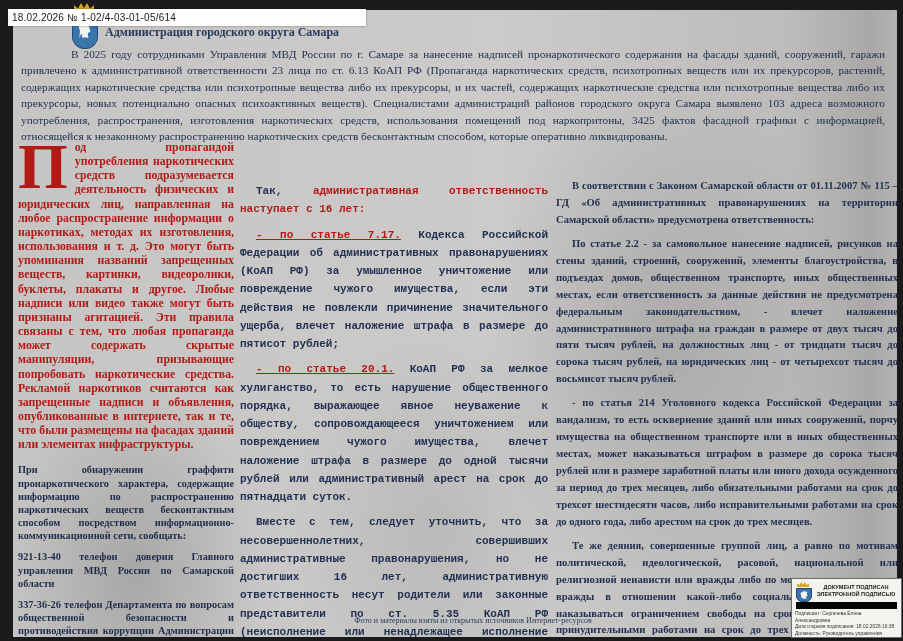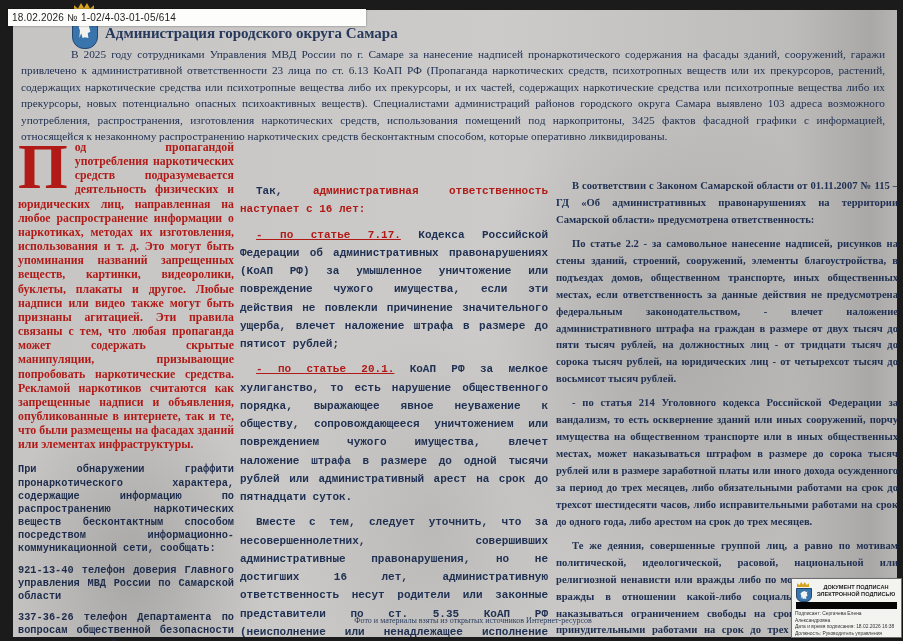--- a/index.html
+++ b/index.html
@@ -15,30 +15,30 @@
   .datebox{position:absolute;left:-5px;top:-1px;width:358px;height:17px;background:#fdfdfc;
     box-shadow:0 0 2px rgba(0,0,0,.4);z-index:6;display:flex;align-items:center;}
   .datebox span{font-family:"Liberation Sans",sans-serif;font-size:10px;color:#1d1d1d;padding-left:4px;letter-spacing:.2px;}
   .org-logo{position:absolute;left:52px;top:-7px;width:38px;height:48px;z-index:2;}
   .crown{position:absolute;left:9px;top:0;width:20px;height:9px;background:#d9a520;
     clip-path:polygon(0 100%,0 25%,20% 60%,35% 0,50% 55%,65% 0,80% 60%,100% 25%,100% 100%);}
   .shield{position:absolute;left:7px;top:10px;width:24px;height:34px;background:#3a74ad;
     border:1px solid #24486d;border-radius:0 0 12px 12px;}
   .goat{position:absolute;left:5px;top:8px;width:13px;height:16px;background:#f2f2ee;
     clip-path:polygon(10% 100%,15% 55%,5% 30%,30% 10%,55% 0,80% 12%,95% 5%,85% 30%,95% 60%,75% 70%,80% 100%,55% 95%,35% 100%,25% 70%);}
-  .org-name{position:absolute;left:92px;top:15px;z-index:1;font-weight:bold;font-size:15px;color:#27395c;}
+  .org-name{position:absolute;left:92px;top:15px;z-index:1;font-weight:bold;font-size:12px;color:#27395c;}
   .intro{position:absolute;left:8px;top:36px;width:864px;font-weight:normal;font-size:11.3px;
     line-height:1.45;color:#203153;text-align:justify;text-indent:50px;z-index:1;}
   .heading{position:absolute;left:226px;top:127px;width:660px;font-weight:bold;font-size:11.8px;
     line-height:1.8;color:#ad1a17;text-align:center;}
   .leftcol{position:absolute;left:5px;top:130px;width:216px;}
   .left-red{font-weight:bold;font-size:11.8px;line-height:1.2;color:#b11a17;text-align:justify;}
   .dropcap{float:left;font-size:64px;line-height:.74;font-weight:bold;color:#b11a17;margin:3px 7px 0 0;}
   .left-contacts{margin-top:12px;font-weight:bold;font-size:10.3px;line-height:1.28;color:#1d2c4c;text-align:justify;}
-  .left-contacts p{margin:0 0 8px 0;font-family:Liberation Mono, monospace;}
+  .left-contacts p{margin:0 0 8px 0;}
   .midcol{position:absolute;left:227px;top:172px;width:308px;font-weight:bold;font-size:11px;
     line-height:1.66;color:#203153;text-align:justify;}
   .midcol p{margin:0 0 7px 0;text-indent:16px;font-family:Liberation Mono, monospace;}
   .rightcol{position:absolute;left:543px;top:168px;width:342px;font-weight:bold;font-size:10.6px;
     line-height:1.6;color:#203153;text-align:justify;}
   .rightcol p{margin:0 0 7px 0;text-indent:16px;}
   .red{color:#b11a17;}
   .u{text-decoration:underline;}
   .footer-note{position:absolute;left:290px;top:606px;width:340px;text-align:center;
     font-weight:normal;font-size:8px;color:#2c3c5e;}

